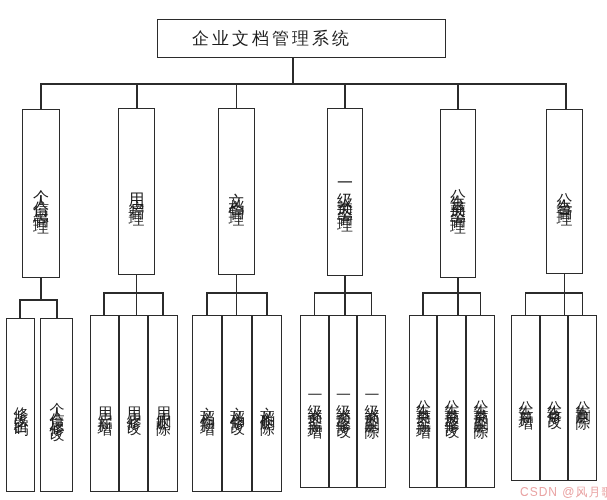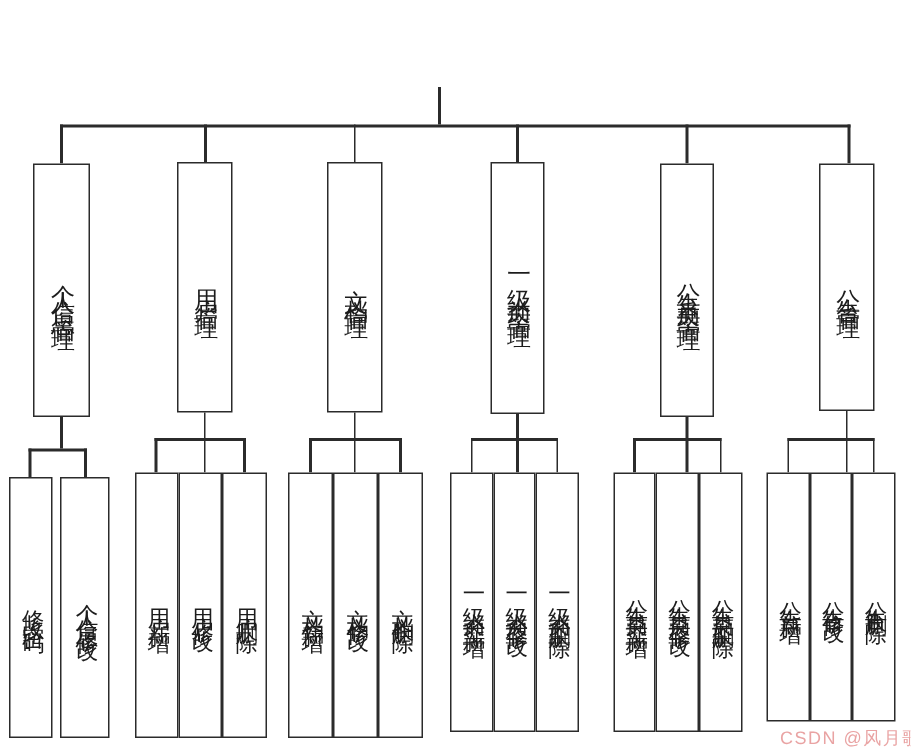--- a/index.html
+++ b/index.html
@@ -16,20 +16,23 @@
   .vtext.small { font-size:15px; letter-spacing:5px; }
   .watermark { position:absolute; left:520px; top:484px; font-size:12px;
                color:rgba(226,132,132,0.75); letter-spacing:1px;
                font-family:"Liberation Sans","DejaVu Sans",sans-serif; white-space:nowrap; }
 </style>
 </head>
 <body>
 
 <div class="canvas">
 
+  <div class="box root-box" style="left:157px; top:19px; width:289px; height:39px;">
+    <span class="htext">企业文档管理系统</span>
+  </div>
 
   <div class="line" style="left:292.25px; top:58px;  width:1.5px; height:25px;"></div>
   <div class="line" style="left:40.25px;  top:83px;  width:526.5px; height:1.5px;"></div>
   <div class="line" style="left:40.25px;  top:83px;  width:1.5px; height:26px;"></div>
   <div class="line" style="left:136.25px; top:83px;  width:1.5px; height:25px;"></div>
   <div class="line" style="left:235.75px; top:83px;  width:1.5px; height:25px;"></div>
   <div class="line" style="left:344.25px; top:83px;  width:1.5px; height:25px;"></div>
   <div class="line" style="left:457.25px; top:83px;  width:1.5px; height:26px;"></div>
   <div class="line" style="left:565.25px; top:83px;  width:1.5px; height:26px;"></div>
 

